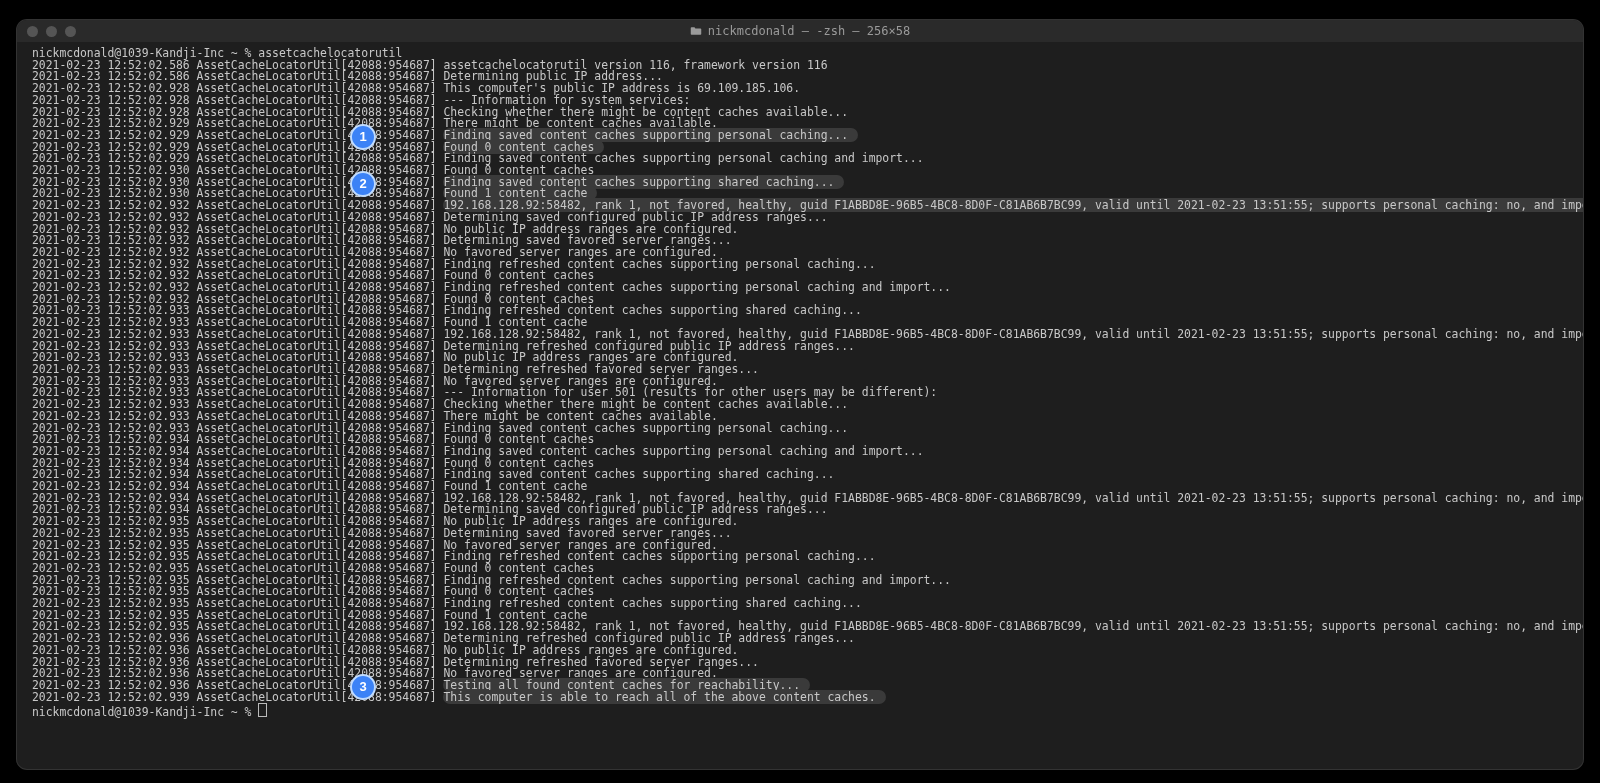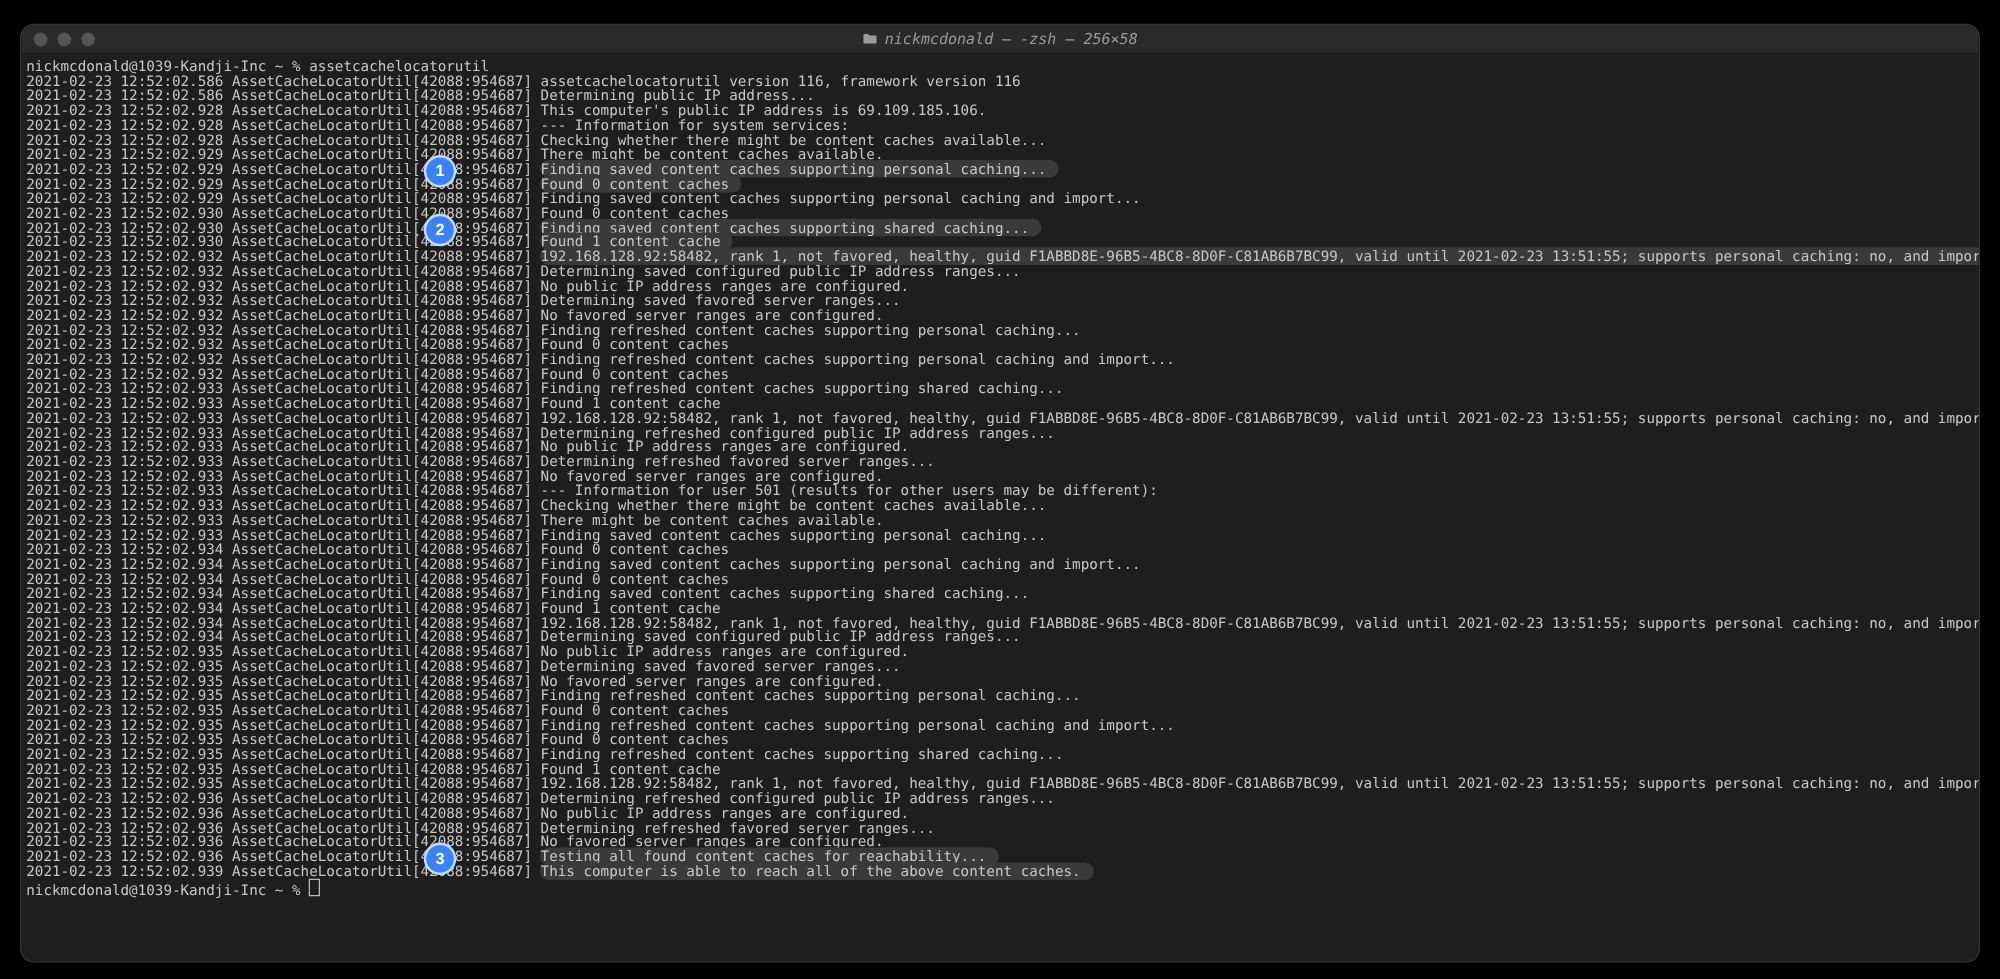--- a/index.html
+++ b/index.html
@@ -34,21 +34,20 @@
     display: flex;
     flex-direction: column;
   }
   .titlebar {
     height: 22px;
     background: var(--win-header);
     display: flex;
     align-items: center;
     position: relative;
     flex-shrink: 0;
-    font-style: italic;
   }
   .traffic {
     display: flex;
     gap: 8px;
     padding-left: 10px;
   }
   .dot {
     width: 11px;
     height: 11px;
     border-radius: 50%;
@@ -67,21 +66,21 @@
     gap: 6px;
     pointer-events: none;
   }
   .folder-icon {
     width: 12px;
     height: 10px;
     display: inline-block;
   }
   .folder-icon svg { display:block; }
   .term-body {
-    padding: 6px 8px 8px 4px;
+    padding: 6px 8px 8px 15px;
     font-size: 11.4px;
     line-height: 11.7px;
     white-space: pre;
     overflow: hidden;
     position: relative;
     flex: 1;
   }
   .line {
     position: relative;
   }

